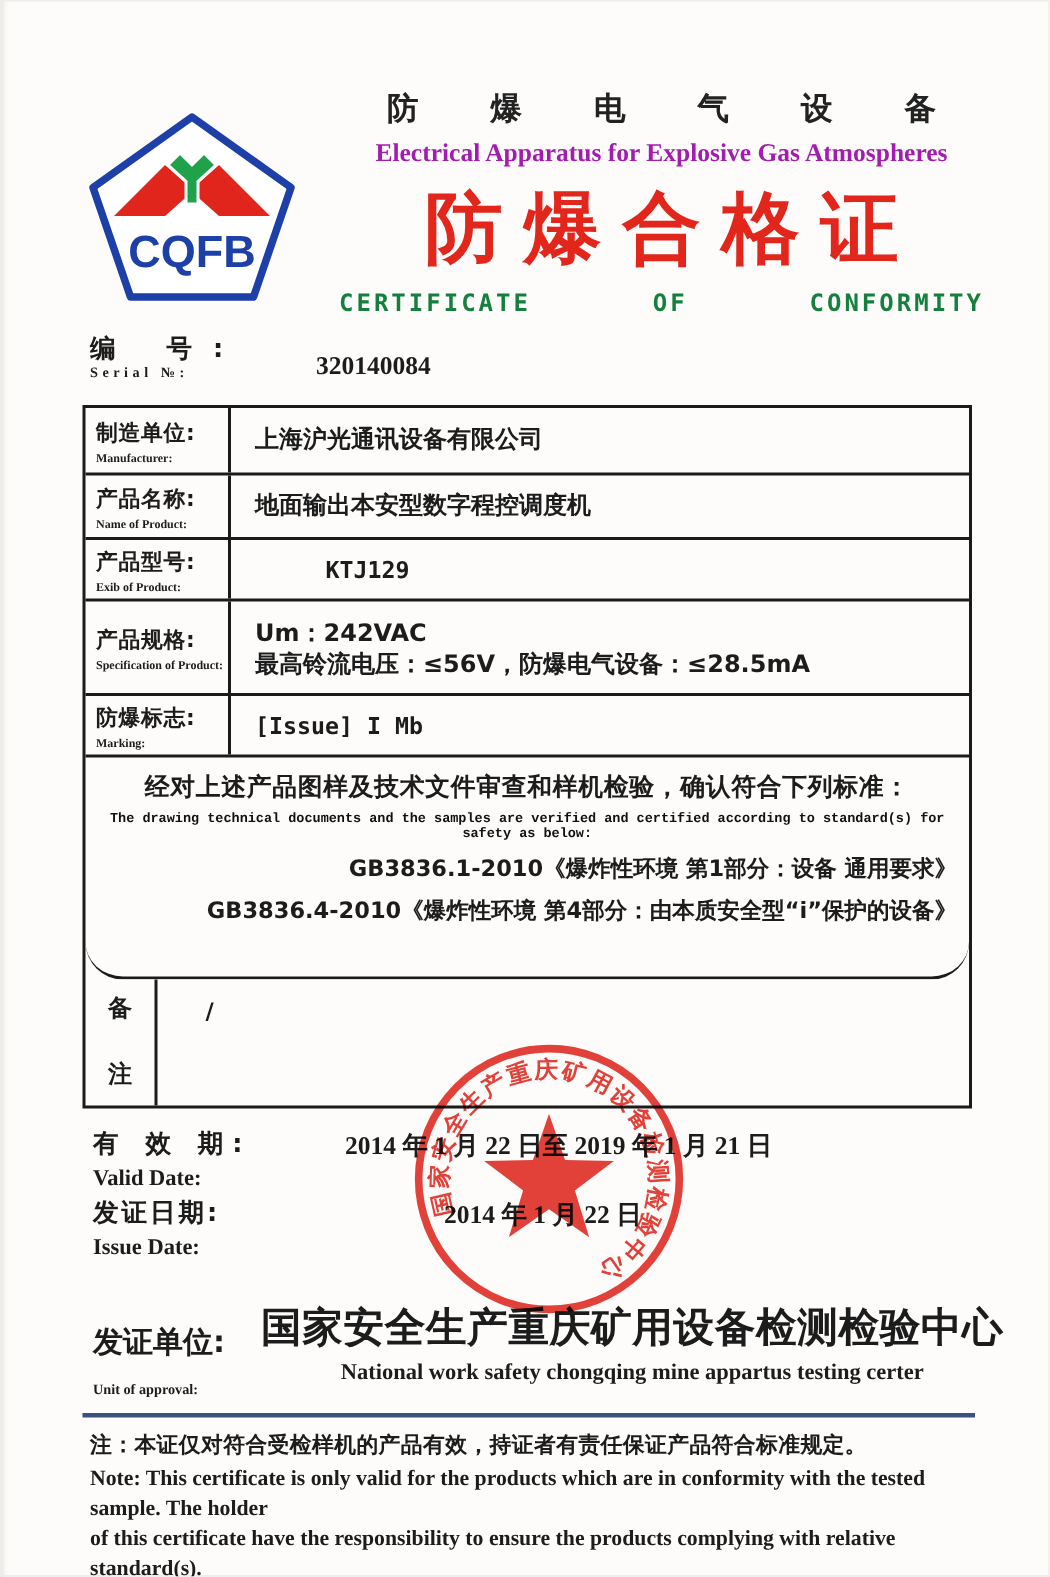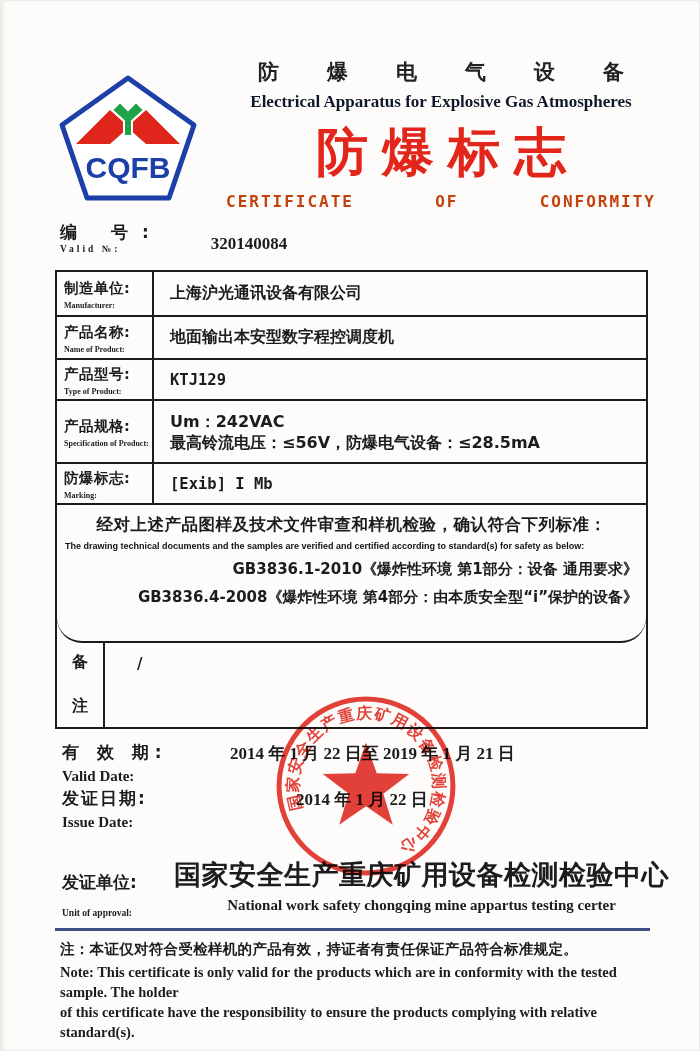--- a/index.html
+++ b/index.html
@@ -17,31 +17,31 @@
   
   .header { display: flex; padding: 48px 50px 0 58px; }
   .logo-box { width: 152px; flex: 0 0 152px; padding-top: 26px; }
   .title-block { flex: 1; text-align: center; padding-top: 10px; }
   .title-cn {
     font-size: 21px; font-weight: bold; letter-spacing: 48px;
     text-indent: 48px; white-space: nowrap; color: #222;
   }
   .title-en {
     margin-top: 6px; font-family: "Liberation Serif", serif;
-    font-size: 17px; font-weight: bold; color: #0f172a;
+    font-size: 17px; font-weight: bold; color: #a21caf;
   }
   .cert-title-cn {
     margin-top: 6px; font-size: 52px; font-weight: 900; color: #e2261c;
     letter-spacing: 14px; text-indent: 14px; white-space: nowrap;
     font-family: "DejaVu Serif", "Liberation Serif", serif;
   }
   .cert-title-en {
     margin: 4px auto 0; width: 430px; display: flex; justify-content: space-between;
     font-family: "DejaVu Sans Mono", monospace; font-size: 16px; font-weight: bold;
-    letter-spacing: 2px; color: #c2410c;
+    letter-spacing: 2px; color: #15803d;
   }
   
   .serial { display: flex; align-items: center; margin: 10px 0 0 60px; }
   .serial-labels .cn { font-size: 17px; font-weight: bold; letter-spacing: 14px; }
   .serial-labels .en { font-size: 9.5px; font-weight: bold; font-family: "Liberation Serif", serif; letter-spacing: 3px; }
   .serial-value {
     margin-left: 48px; padding-top: 12px;
     font-family: "Liberation Serif", serif; font-size: 17px; font-weight: bold;
   }
   
@@ -53,27 +53,27 @@
     padding: 5px 2px 3px 7px; display: flex; flex-direction: column; justify-content: center;
   }
   .tbl-label .cn { font-size: 14.5px; font-weight: bold; letter-spacing: 0.5px; }
   .tbl-label .en { font-size: 8px; font-weight: bold; font-family: "Liberation Serif", serif; margin-top: 3px; }
   .tbl-value {
     flex: 1; padding: 4px 6px 4px 16px; display: flex; flex-direction: column; justify-content: center;
     font-size: 16px; font-weight: bold;
   }
   .tbl-value .line { line-height: 21px; }
   .mono-val { font-family: "DejaVu Sans Mono", monospace; font-weight: bold; font-size: 15.5px; }
-  .r1 { min-height: 45px; } .r2 { min-height: 43px; } .r3 { min-height: 39px; }
+  .r1 { min-height: 45px; } .r2 { min-height: 43px; } .r3 { min-height: 39px; gap: 47px; }
   .r4 { min-height: 63px; } .r5 { min-height: 38px; }
   .verify { border-bottom: 2px solid #1b1b1b; padding: 9px 8px 34px; min-height: 126px; border-radius: 25px; }
   .verify-head { text-align: center; font-size: 16.5px; font-weight: bold; letter-spacing: 0.5px; }
   .verify-sub {
-    margin-top: 5px; font-size: 9px; font-weight: bold;
-    font-family: Liberation Sans, sans-serif; color: #111;
+    text-align: center; margin-top: 5px; font-size: 9px; font-weight: bold;
+    font-family: Liberation Mono, monospace; color: #111;
   }
   .verify-std { padding-left: 36px; margin-top: 9px; font-size: 15px; font-weight: bold; text-align: right; }
   .remark-row { display: flex; min-height: 84px; }
   .remark-label {
     width: 48px; flex: 0 0 48px; border-right: 2px solid #1b1b1b;
     display: flex; flex-direction: column; justify-content: space-between; align-items: center;
     padding: 9px 0 10px; font-size: 16px; font-weight: bold;
   }
   .remark-value { flex: 1; padding: 12px 0 0 32px; font-size: 15px; font-weight: bold; }
   
@@ -84,21 +84,21 @@
   .date-labels .cn.sp { letter-spacing: 6px; }
   .date-labels .en { font-size: 15px; font-weight: bold; font-family: "Liberation Serif", serif; margin-top: 4px; }
   .date-value { font-size: 17px; font-weight: bold; padding-top: 1px; font-family: "Liberation Serif", "DejaVu Sans", serif; }
   .date-value.issue { padding-left: 66px; }
   
   .stamp { position: absolute; left: 270px; top: 690px; width: 192px; height: 192px;
            mix-blend-mode: multiply; opacity: 0.88; pointer-events: none; }
   
   .approval { display: flex; margin: 26px 48px 0 62px; }
   .approval-labels { width: 112px; flex: 0 0 112px; padding-top: 14px; }
-  .approval-labels .cn { font-size: 17px; font-weight: bold; }
+  .approval-labels .cn { font-size: 20px; font-weight: bold; }
   .approval-labels .en { font-size: 9.5px; font-weight: bold; font-family: "Liberation Serif", serif; margin-top: 14px; }
   .approval-body { flex: 1; text-align: center; }
   .approval-cn { font-size: 27px; font-weight: bold; white-space: nowrap; letter-spacing: 0.5px; }
   .approval-en { margin-top: 4px; font-size: 15px; font-weight: bold; font-family: "Liberation Serif", serif; }
   .sep { margin: 10px 50px 0 55px; border-top: 3px solid #3b5080; }
   
   .note { margin: 9px 48px 0 60px; }
   .note-cn { font-size: 14.5px; font-weight: bold; letter-spacing: 0.3px; }
   .note-en { margin-top: 3px; font-size: 14.5px; font-weight: bold; font-family: "Liberation Serif", serif; line-height: 20px; }
 </style>
@@ -115,33 +115,33 @@
         <polygon points="18,70 52,36 70,52 88,36 122,70 98,70 70,44 42,70" fill="#e0251c"></polygon>
         <polygon points="30,70 58,42 70,53 82,42 110,70 88,70 70,54 52,70" fill="#e0251c"></polygon>
 
         <polygon points="62,28 70,36 78,28 86,36 74,47 74,62 66,62 66,47 54,36" fill="#1fa24a" stroke="#ffffff" stroke-width="2"></polygon>
         <text x="70" y="104" text-anchor="middle" font-family="Liberation Sans, sans-serif" font-size="30" font-weight="bold" fill="#1d3fa8">CQFB</text>
       </svg>
     </div>
     <div class="title-block">
       <div class="title-cn">防爆电气设备</div>
       <div class="title-en">Electrical Apparatus for Explosive Gas Atmospheres</div>
-      <div class="cert-title-cn">防爆标志</div>
+      <div class="cert-title-cn">防爆合格证</div>
       <div class="cert-title-en">
         <span>CERTIFICATE</span>
         <span>OF</span>
         <span>CONFORMITY</span>
       </div>
     </div>
   </div>
 
   <div class="serial">
     <div class="serial-labels">
       <div class="cn">编 号:</div>
-      <div class="en">Valid №:</div>
+      <div class="en">Serial №:</div>
     </div>
     <div class="serial-value">320140084</div>
   </div>
 
   <div class="tbl">
 
     <div class="tbl-row r1">
       <div class="tbl-label">
         <span class="cn">制造单位:</span>
         <span class="en">Manufacturer:</span>
@@ -153,49 +153,49 @@
       <div class="tbl-label">
         <span class="cn">产品名称:</span>
         <span class="en">Name of Product:</span>
       </div>
       <div class="tbl-value">地面输出本安型数字程控调度机</div>
     </div>
 
     <div class="tbl-row r3">
       <div class="tbl-label">
         <span class="cn">产品型号:</span>
-        <span class="en">Type of Product:</span>
+        <span class="en">Exib of Product:</span>
       </div>
       <div class="tbl-value mono-val">KTJ129</div>
     </div>
 
     <div class="tbl-row r4">
       <div class="tbl-label">
         <span class="cn">产品规格:</span>
         <span class="en">Specification of Product:</span>
       </div>
       <div class="tbl-value">
         <div class="line">Um：242VAC</div>
         <div class="line">最高铃流电压：≤56V，防爆电气设备：≤28.5mA</div>
       </div>
     </div>
 
     <div class="tbl-row r5">
       <div class="tbl-label">
         <span class="cn">防爆标志:</span>
         <span class="en">Marking:</span>
       </div>
-      <div class="tbl-value mono-val">[Exib] I Mb</div>
+      <div class="tbl-value mono-val">[Issue] I Mb</div>
     </div>
 
     <div class="verify">
       <div class="verify-head">经对上述产品图样及技术文件审查和样机检验，确认符合下列标准：</div>
       <div class="verify-sub">The drawing technical documents and the samples are verified and certified according to standard(s) for safety as below:</div>
       <div class="verify-std">GB3836.1-2010《爆炸性环境  第1部分：设备  通用要求》</div>
-      <div class="verify-std">GB3836.4-2008《爆炸性环境  第4部分：由本质安全型“i”保护的设备》</div>
+      <div class="verify-std">GB3836.4-2010《爆炸性环境  第4部分：由本质安全型“i”保护的设备》</div>
     </div>
 
     <div class="remark-row">
       <div class="remark-label">
         <span>备</span>
         <span>注</span>
       </div>
       <div class="remark-value">/</div>
     </div>
   </div>

